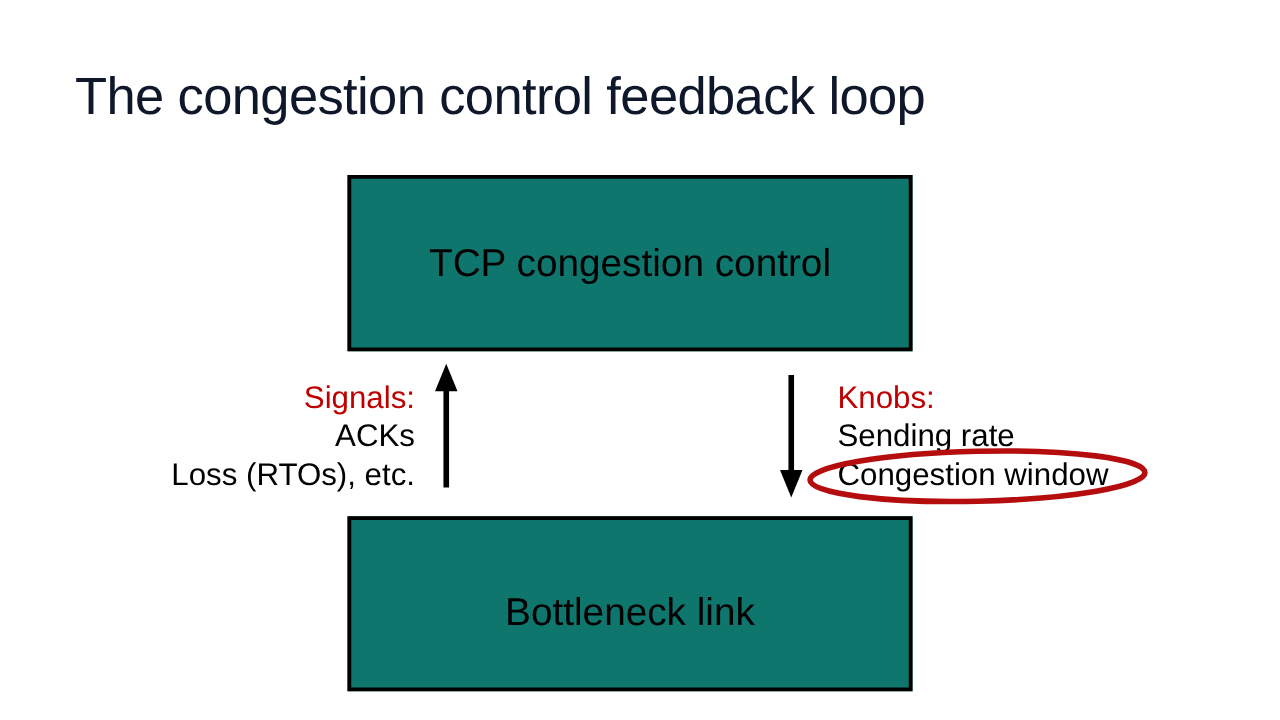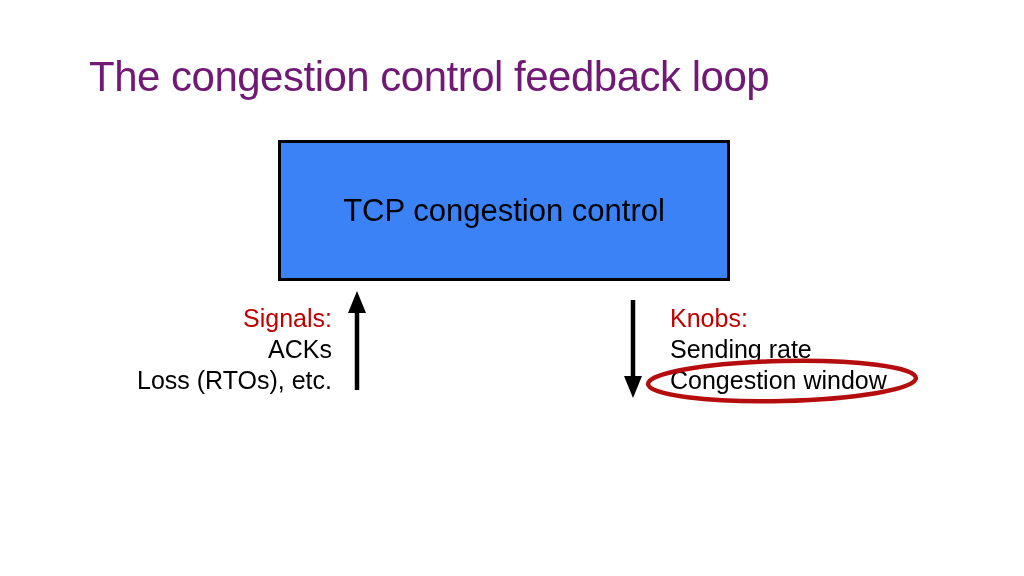--- a/index.html
+++ b/index.html
@@ -6,33 +6,33 @@
   .canvas {
     position: relative;
     width: 1024px;
     height: 576px;
     background: #ffffff;
     font-family: "Liberation Sans", sans-serif;
     overflow: hidden;
   }
   .slide-title {
     position: absolute;
-    left: 89px;
+    left: 60px;
     top: 52px;
     font-size: 42px;
     line-height: 1.2;
-    color: #701a75;
+    color: #0f172a;
     white-space: nowrap;
     letter-spacing: -0.5px;
   }
   .box {
     position: absolute;
     box-sizing: border-box;
     border: 3px solid #000000;
-    background: #3b82f6;
+    background: #0f766e;
     display: flex;
     flex-direction: column;
     align-items: center;
     justify-content: center;
     text-align: center;
     color: #000000;
     font-size: 31px;
     line-height: 40px;
   }
   .box-top    { left: 278px; top: 140px; width: 452px; height: 141px; }
@@ -70,20 +70,23 @@
     <div>Sending rate</div>
     <div>Congestion window</div>
   </div>
 
   <div class="side-label signals-block">
     <div class="red-heading">Signals:</div>
     <div>ACKs</div>
     <div>Loss (RTOs), etc.</div>
   </div>
 
+  <div class="box box-bottom">
+    <span>Bottleneck link</span>
+  </div>
 
   <svg class="overlay" viewBox="0 0 1024 576" xmlns="http://www.w3.org/2000/svg">
 
     <g>
       <line x1="357" y1="390" x2="357" y2="311" stroke-width="4.5" stroke="#000000"></line>
       <polygon points="357,291 348,313 366,313" fill="#000000"></polygon>
     </g>
 
     <g>
       <line x1="633" y1="300" x2="633" y2="379" stroke-width="4.5" stroke="#000000"></line>

